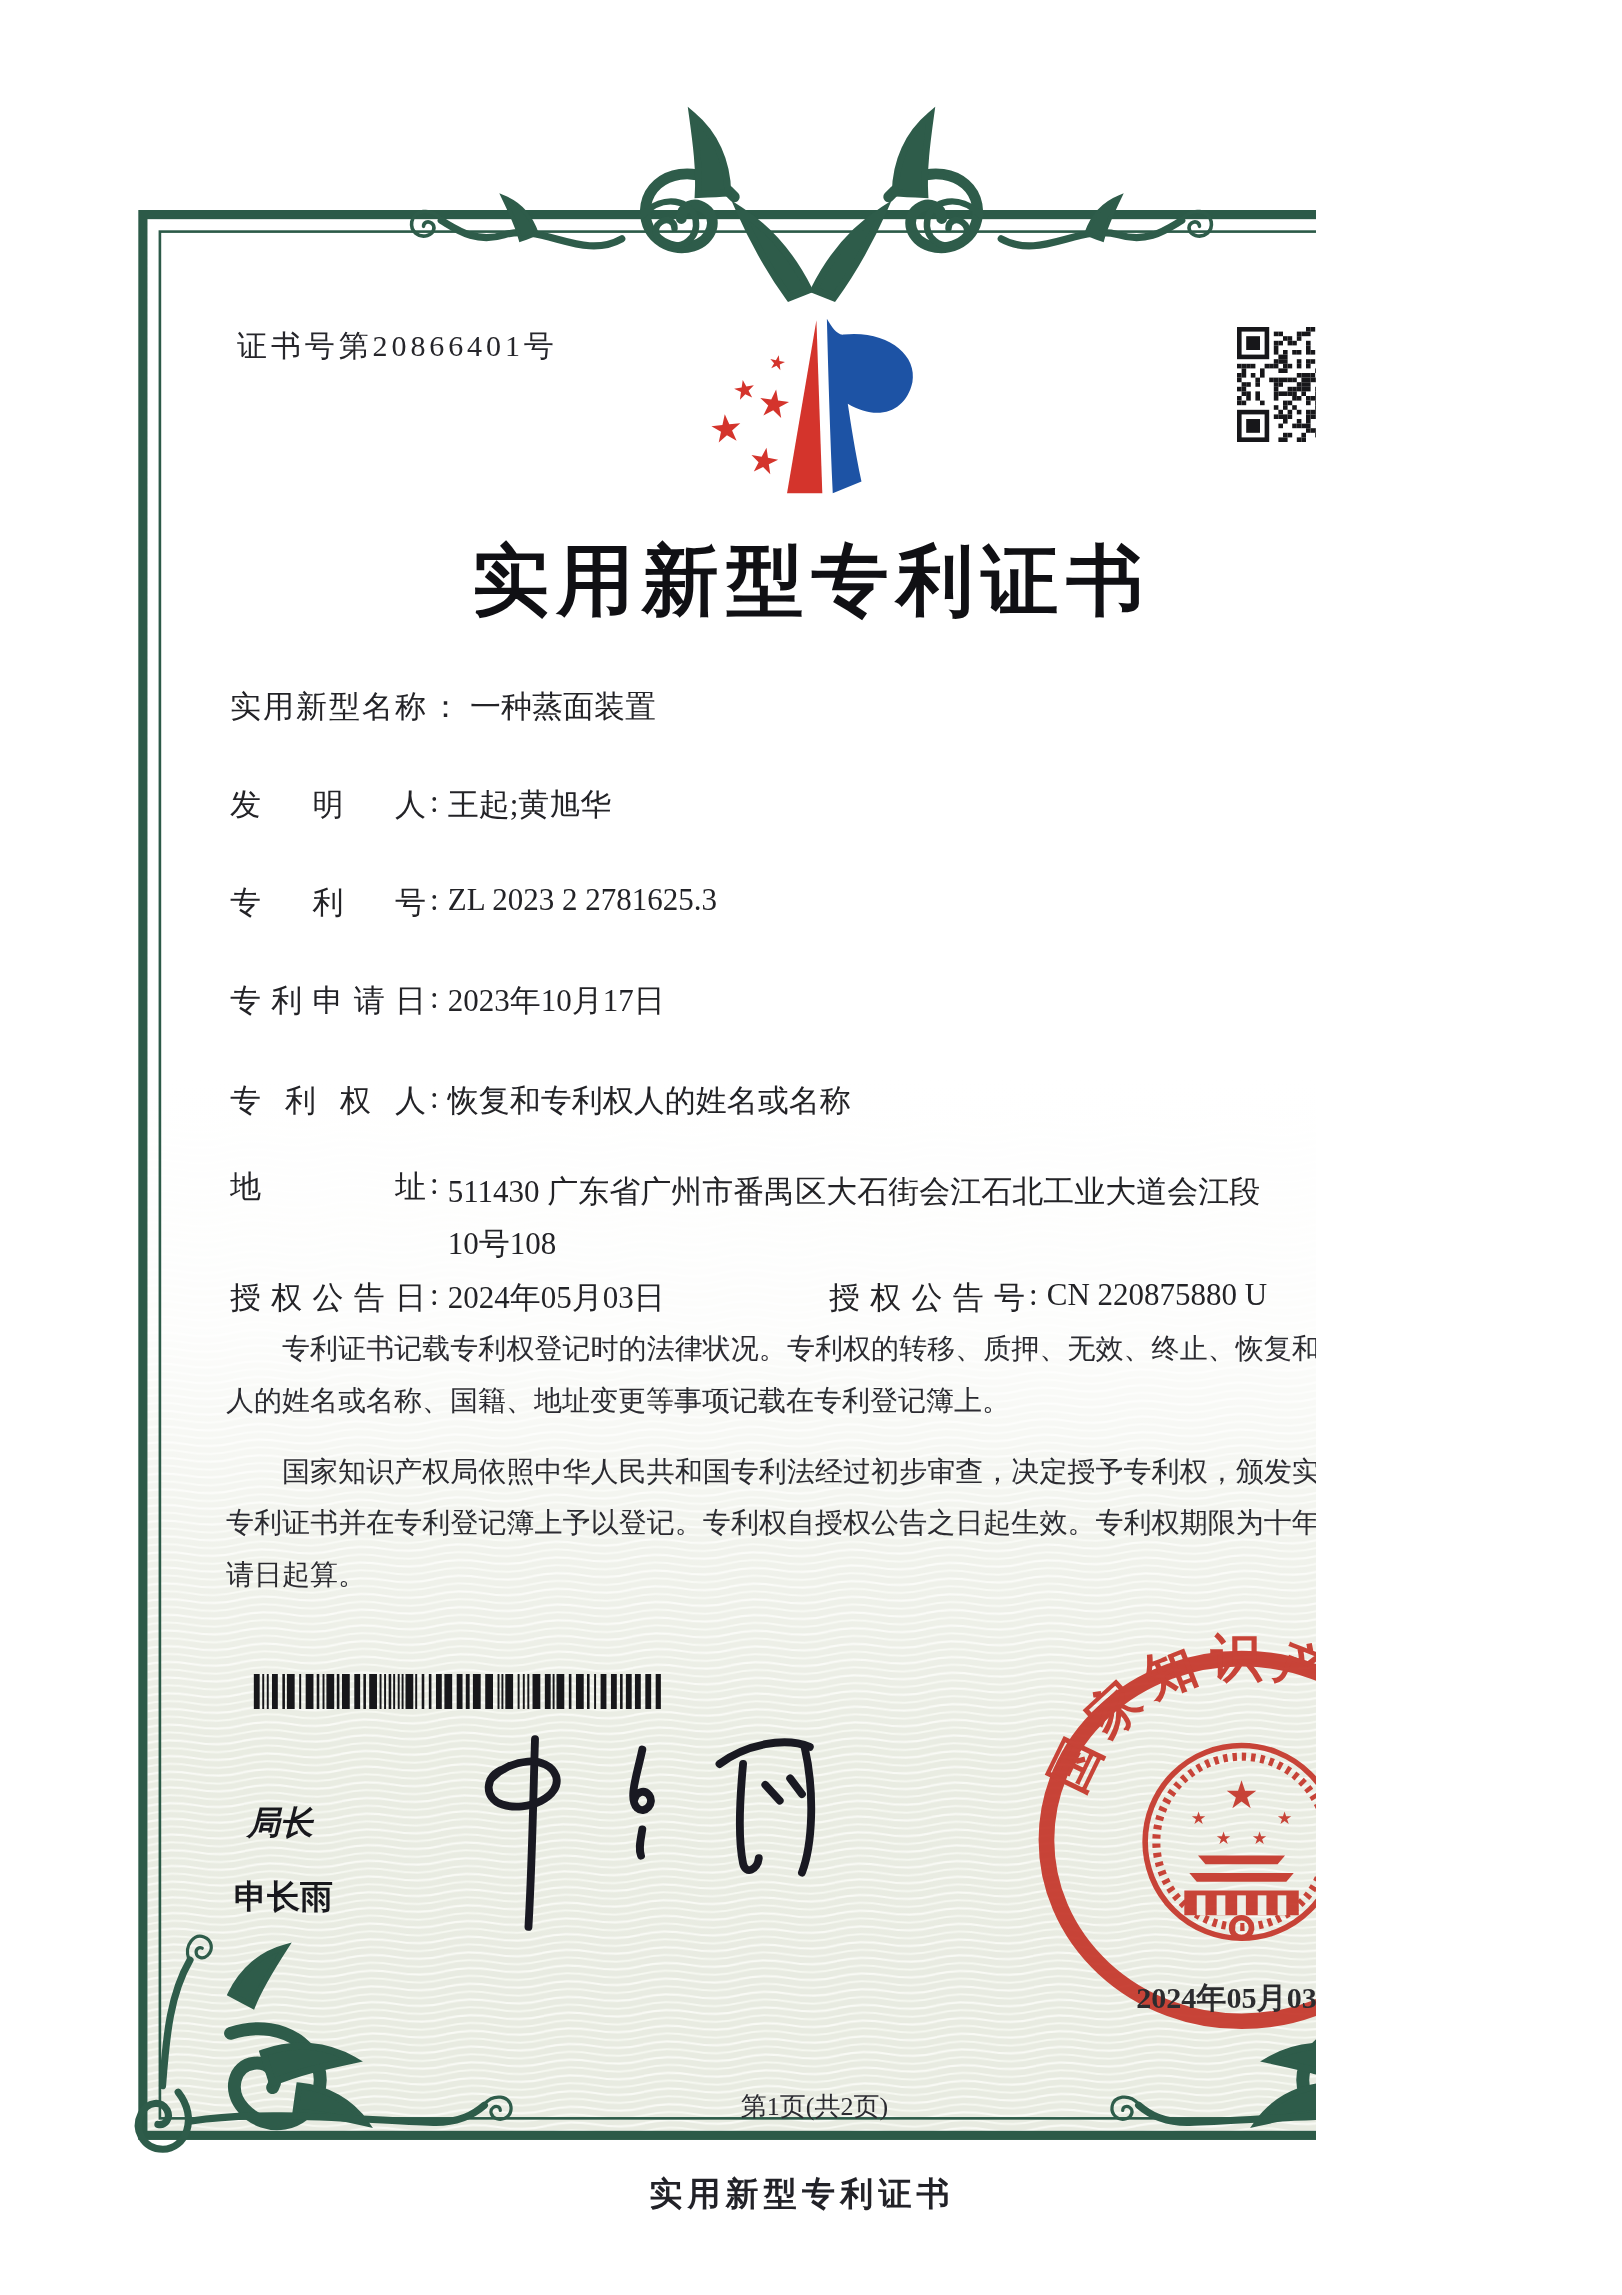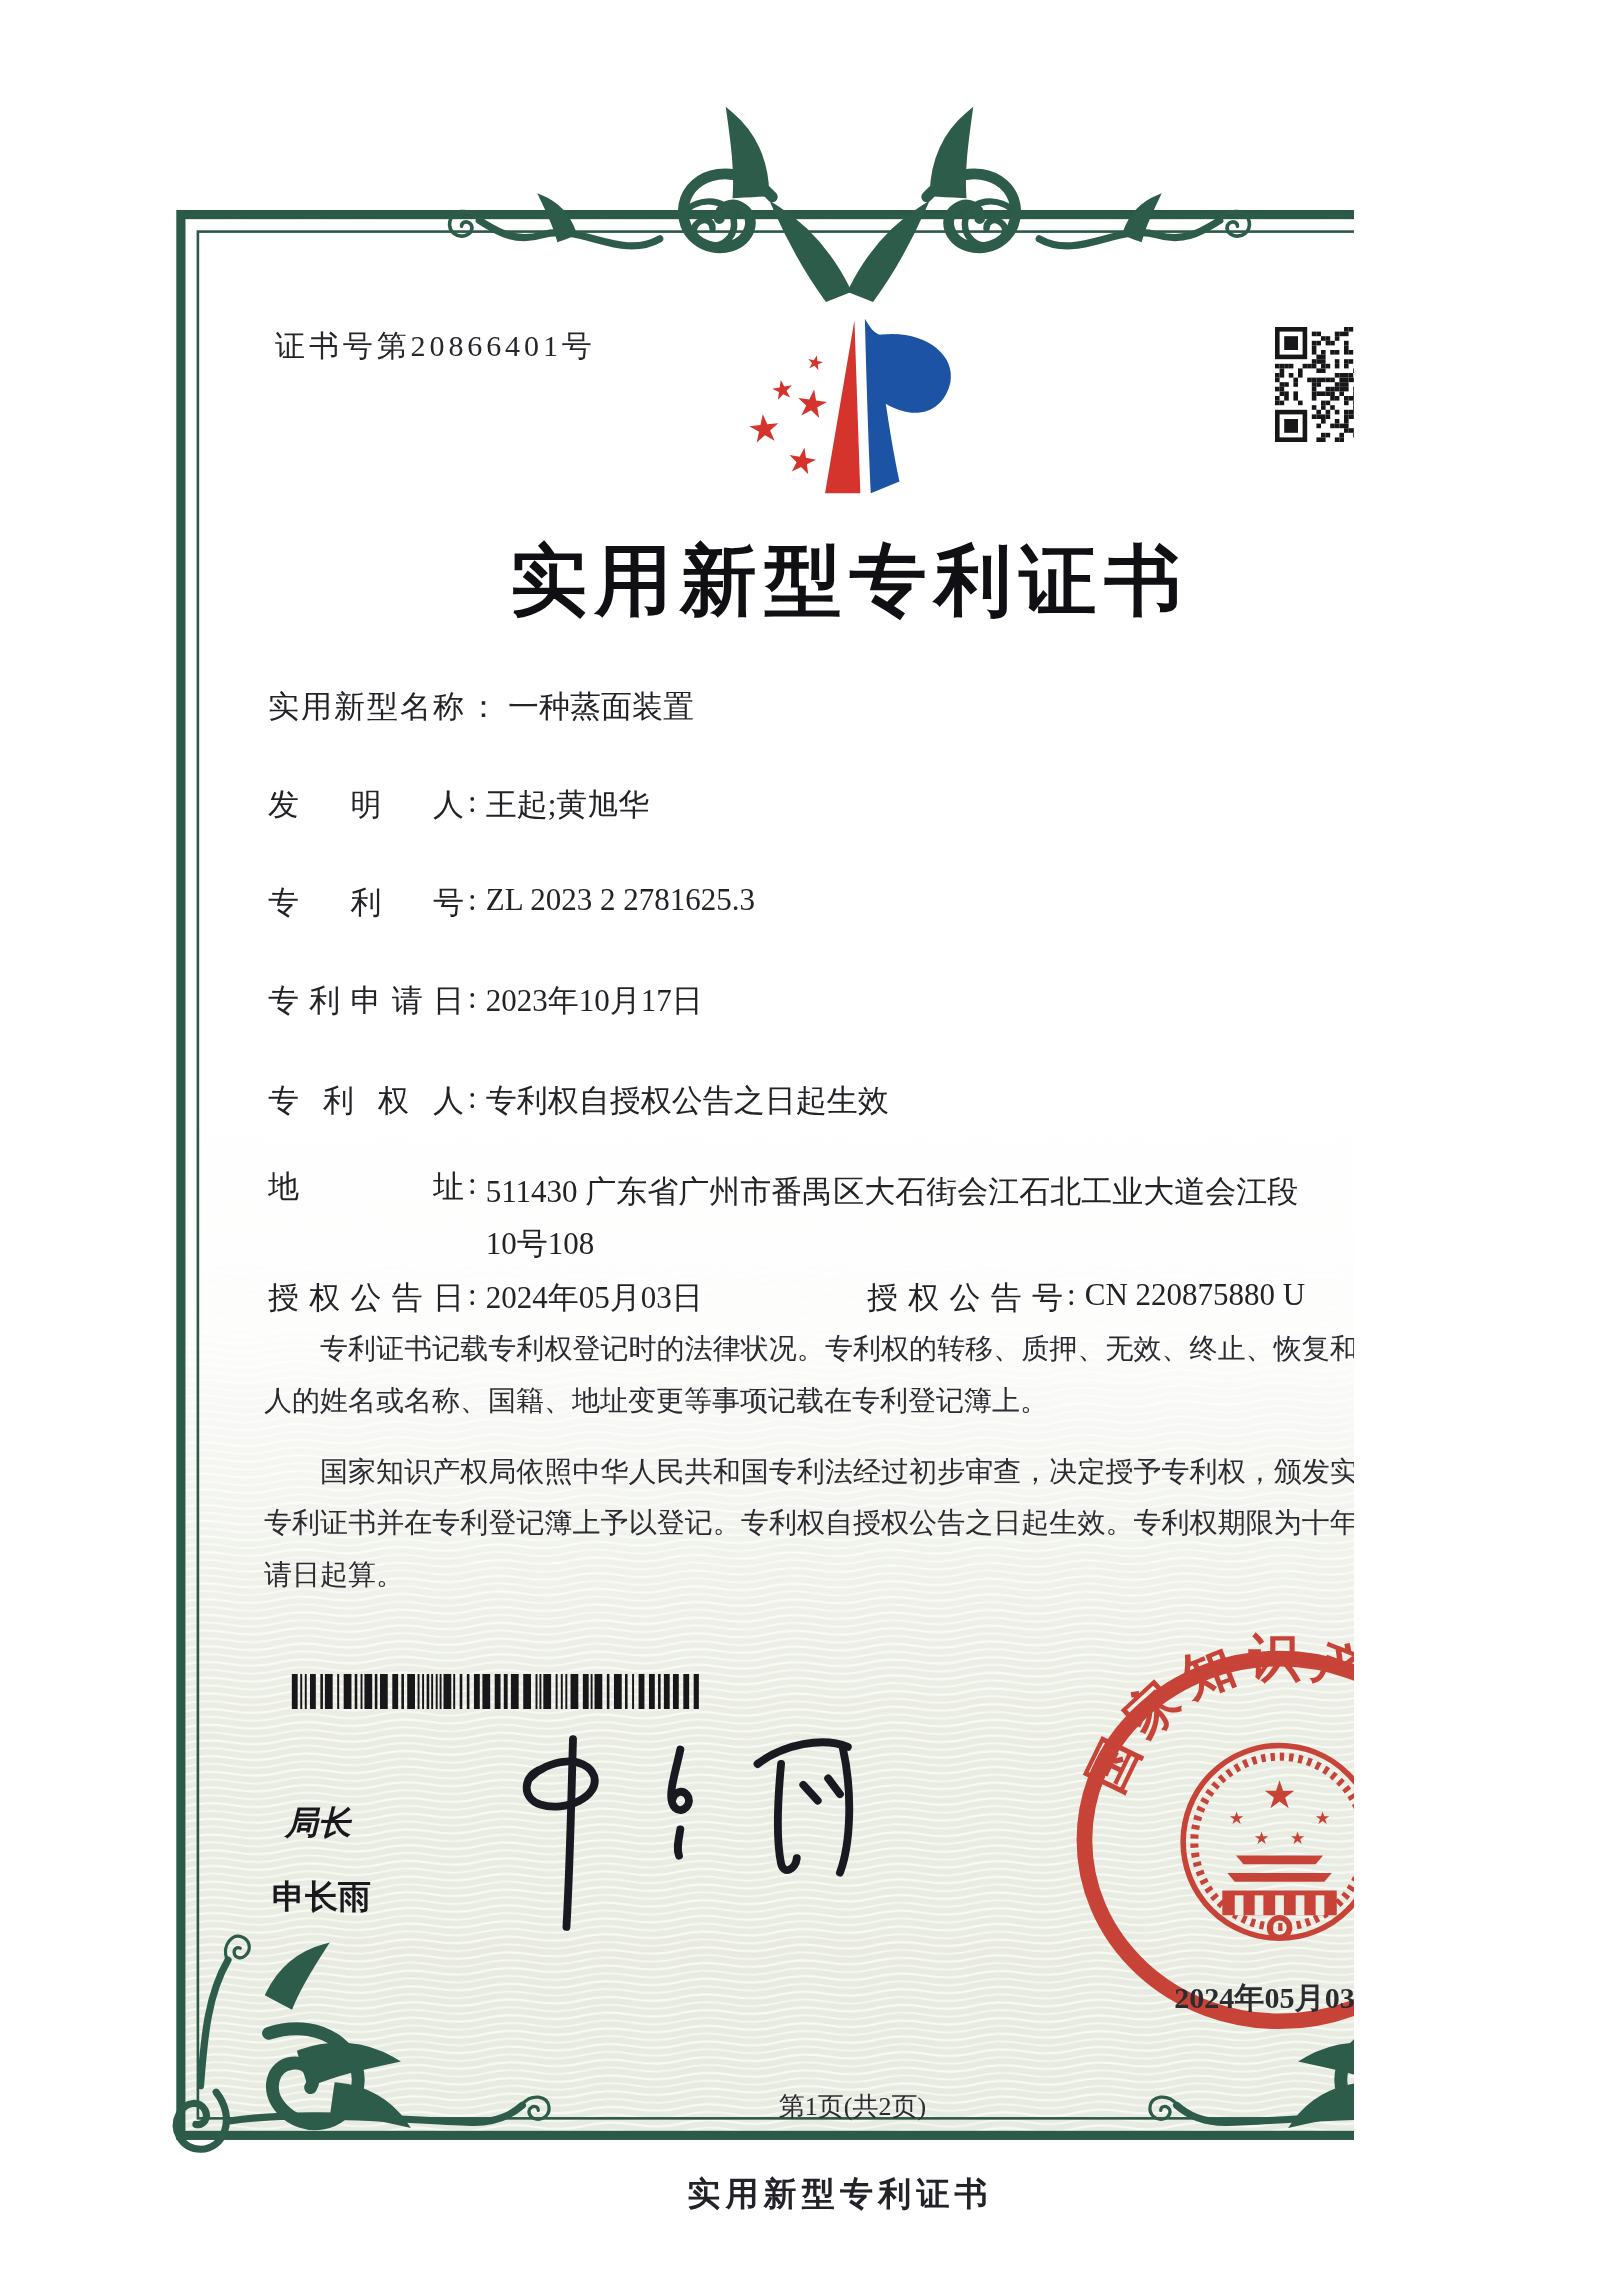--- a/index.html
+++ b/index.html
@@ -1,17 +1,17 @@
 <!DOCTYPE html>
 <html style="font-size:10.5px"><head>
 <meta charset="utf-8">
 <style>
   html,body{margin:0;padding:0;background:#ffffff;}
   .page{position:relative;width:1316px;height:2295px;background:#ffffff;overflow:hidden;
-        font-family:"Liberation Serif","DejaVu Serif",serif;color:#1f1f23;margin-left:38px;}
+        font-family:"Liberation Serif","DejaVu Serif",serif;color:#1f1f23;}
   .abs{position:absolute;}
   .cert-no{left:237px;top:326px;font-size:30px;letter-spacing:3.9px;color:#26262b;}
   .title{left:0;top:530px;width:1623px;text-align:center;font-size:77px;font-weight:900;
          letter-spacing:7.9px;font-family:"Liberation Sans","DejaVu Sans",sans-serif;color:#101014;}
   .frow{left:230px;font-size:31px;white-space:nowrap;color:#232327;}
   .lab{display:inline-block;width:196px;text-align:justify;text-align-last:justify;vertical-align:top;}
   .colon{display:inline-block;margin:0 9.2px 0 3.9px;vertical-align:top;}
   .val{display:inline-block;vertical-align:top;}
   .val.wrap{white-space:normal;width:815px;line-height:1.68;}
   .grant2{position:absolute;left:599px;top:0;white-space:nowrap;}
@@ -333,21 +333,21 @@
   <div class="abs frow" style="top:784px">
     <span class="lab">发明人</span><span class="colon">:</span><span class="val">王起;黄旭华</span>
   </div>
   <div class="abs frow" style="top:882px">
     <span class="lab">专利号</span><span class="colon">:</span><span class="val">ZL 2023 2 2781625.3</span>
   </div>
   <div class="abs frow" style="top:980px">
     <span class="lab">专利申请日</span><span class="colon">:</span><span class="val">2023年10月17日</span>
   </div>
   <div class="abs frow" style="top:1080px">
-    <span class="lab">专利权人</span><span class="colon">:</span><span class="val">专利权自授权公告之日起生效</span>
+    <span class="lab">专利权人</span><span class="colon">:</span><span class="val">恢复和专利权人的姓名或名称</span>
   </div>
   <div class="abs frow" style="top:1166px">
     <span class="lab">地址</span><span class="colon">:</span><span class="val wrap">511430 广东省广州市番禺区大石街会江石北工业大道会江段10号108</span>
   </div>
   <div class="abs frow" style="top:1277px">
     <span class="lab">授权公告日</span><span class="colon">:</span><span class="val">2024年05月03日</span>
     <span class="grant2">
       <span class="lab">授权公告号</span><span class="colon">:</span><span class="val">CN 220875880 U</span>
     </span>
   </div>

